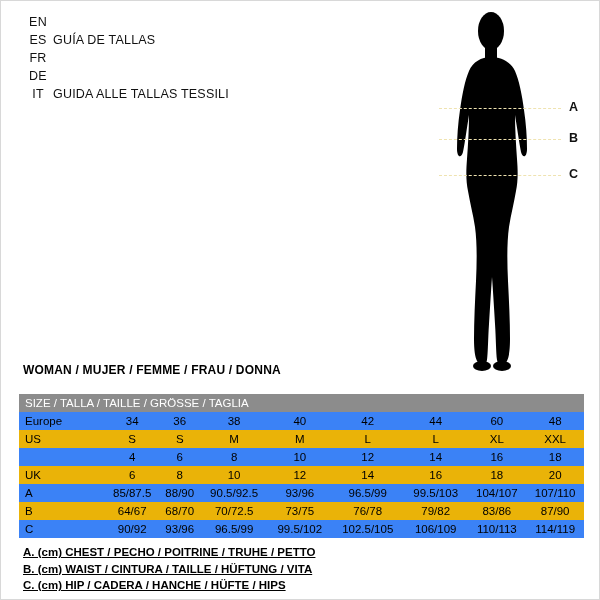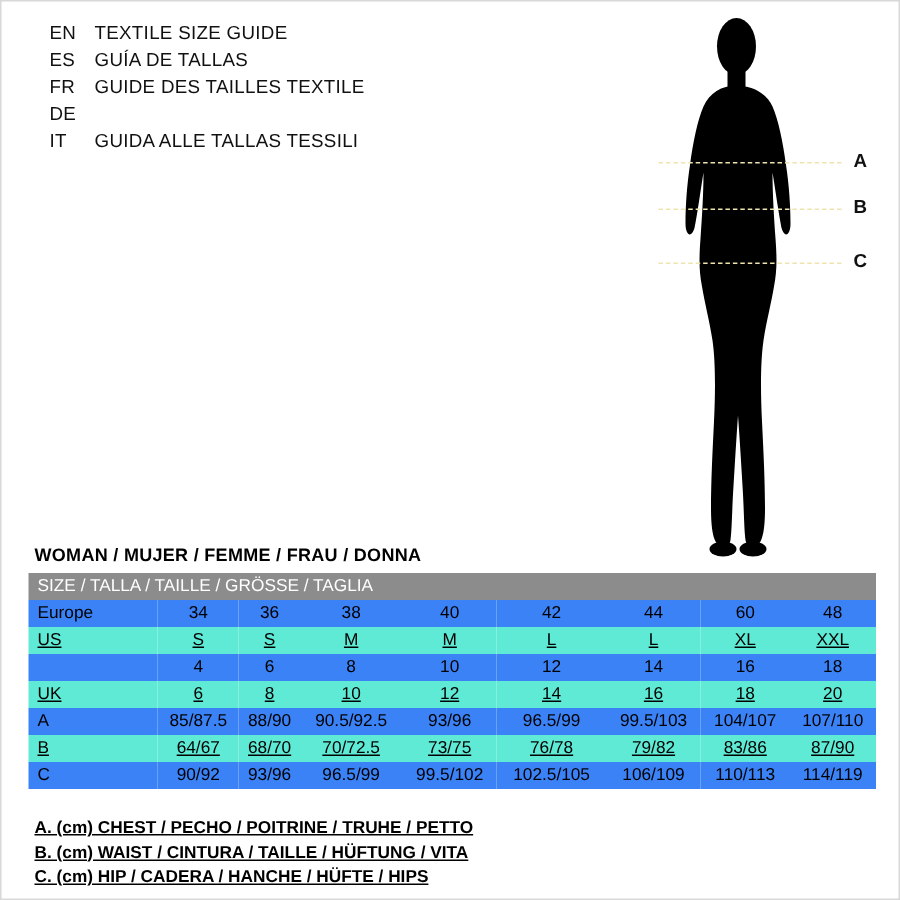--- a/index.html
+++ b/index.html
@@ -18,23 +18,24 @@
     position: relative;
     width: 600px;
     height: 600px;
     box-sizing: border-box;
     border: 1px solid #d8d8d8;
   }
 
   
   .lang-block {
     position: absolute;
-    left: 32px;
+    left: 22px;
     top: 14px;
     width: 330px;
+    text-align: center;
   }
   .lang-row {
     display: flex;
     align-items: baseline;
     height: 18px;
     font-size: 12.5px;
     letter-spacing: 0.2px;
   }
   .lang-code {
     width: 30px;
@@ -79,21 +80,21 @@
     top: 362px;
     font-size: 12px;
     font-weight: 700;
     letter-spacing: 0.2px;
   }
 
   
   .table {
     position: absolute;
     left: 18px;
-    top: 381px;
+    top: 393px;
     width: 565px;
     border-collapse: collapse;
     font-size: 11.5px;
   }
   .table td {
     padding: 0;
     height: 18px;
     line-height: 18px;
     text-align: center;
   }
@@ -105,22 +106,21 @@
   .row-head td {
     background: #8c8c8c;
     color: #ffffff;
     font-weight: 400;
     height: 18px;
   }
   .row-head td.first {
     text-align: left;
   }
   .row-light td {
-    background: #5eead4;
-    text-decoration: underline;
+    background: #eab308;
   }
   .row-white td {
     background: #3b82f6;
   }
 
   
   .notes {
     position: absolute;
     left: 22px;
     top: 543px;
@@ -134,29 +134,27 @@
   }
 </style>
 </head>
 <body>
 
 <div class="page">
 
   <div class="lang-block">
     <div class="lang-row">
       <span class="lang-code">EN</span>
-      <span class="lang-title">TEXTILE SIZE GUIDE</span>
     </div>
     <div class="lang-row">
       <span class="lang-code">ES</span>
       <span class="lang-title">GUÍA DE TALLAS</span>
     </div>
     <div class="lang-row">
       <span class="lang-code">FR</span>
-      <span class="lang-title">GUIDE DES TAILLES TEXTILE</span>
     </div>
     <div class="lang-row">
       <span class="lang-code">DE</span>
     </div>
     <div class="lang-row">
       <span class="lang-code">IT</span>
       <span class="lang-title">GUIDA ALLE TALLAS TESSILI</span>
     </div>
   </div>
 

